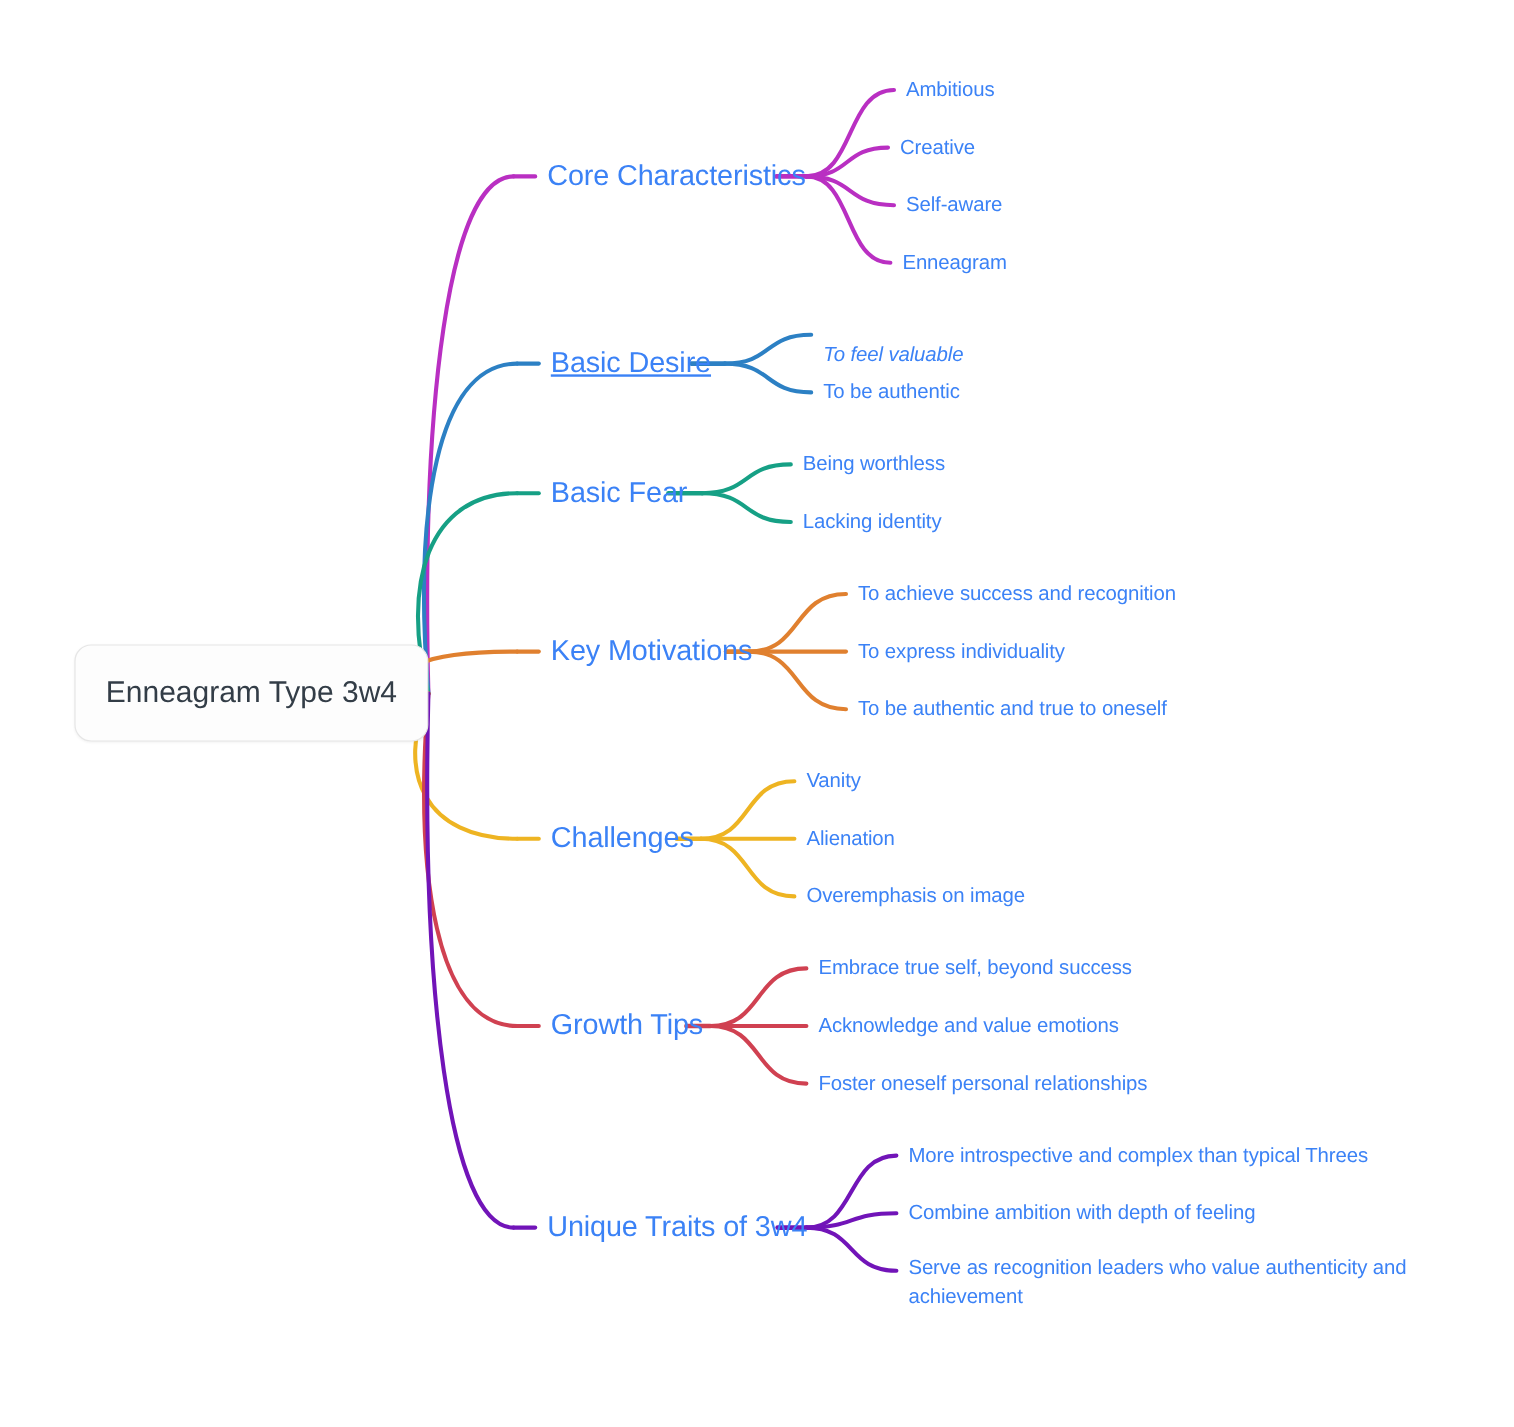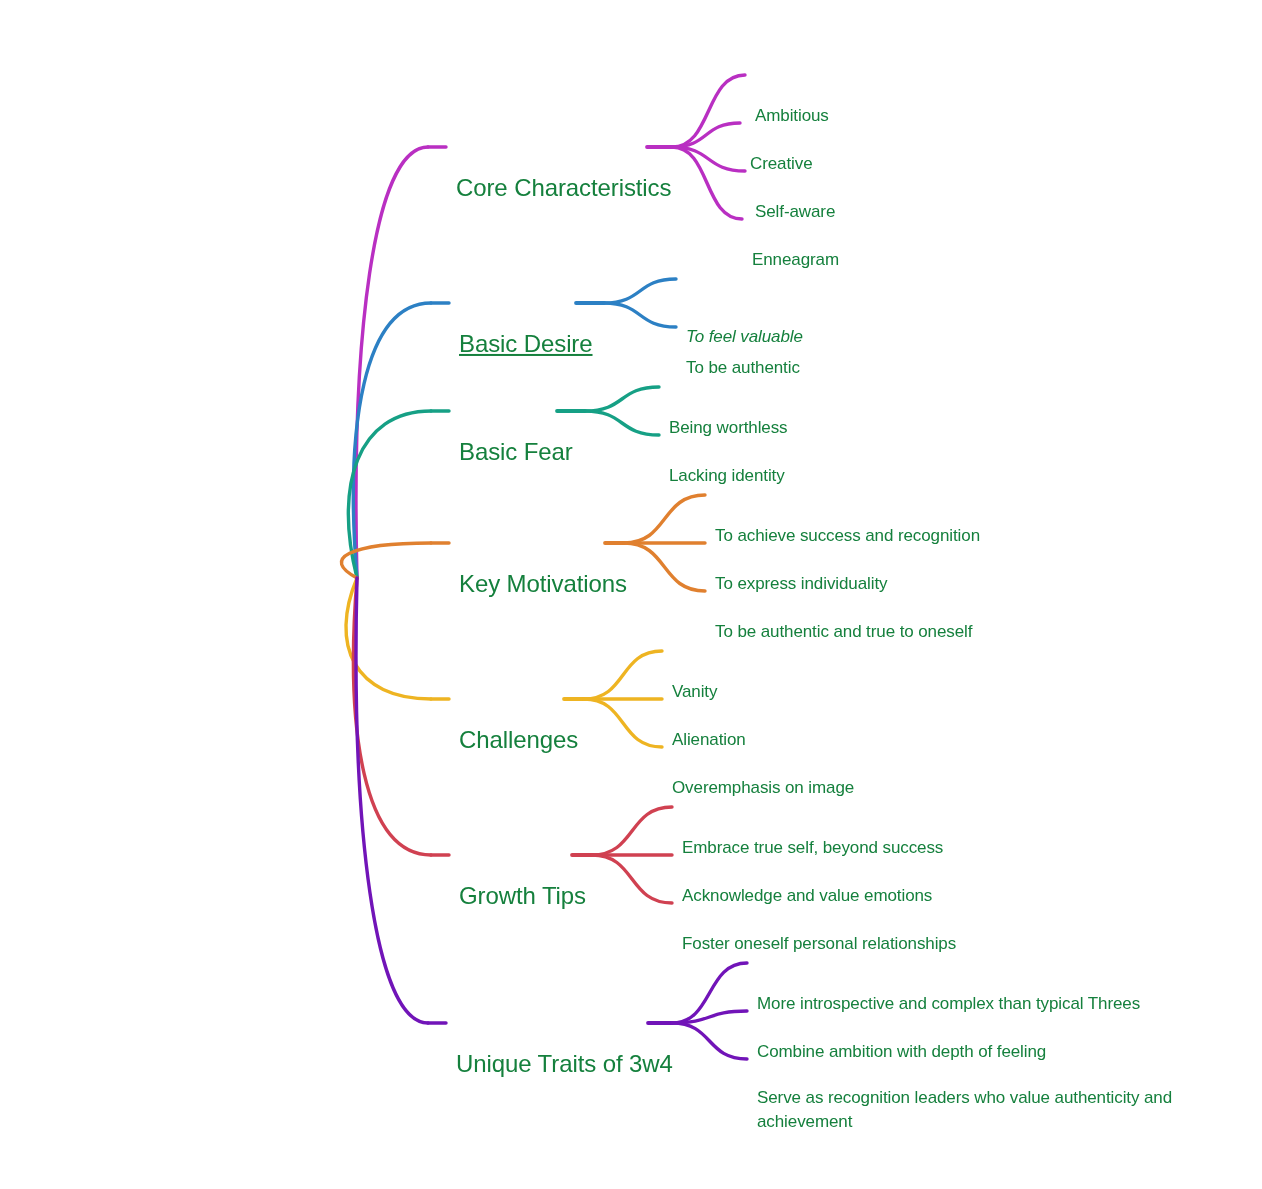--- a/index.html
+++ b/index.html
@@ -24,25 +24,24 @@
   svg#links {
     position: absolute;
     left: 0;
     top: 0;
     width: 1262px;
     height: 1189px;
     pointer-events: none;
   }
   .node-label {
     position: absolute;
-    color: #15803d;
+    color: #3b82f6;
     white-space: nowrap;
     line-height: 1.42;
     letter-spacing: -0.1px;
-    margin-top: 41px;
   }
   .branch-label {
     font-size: 24px;
     transform: translateY(-50%);
   }
   .leaf-label {
     font-size: 17px;
     transform: translateY(-50%);
   }
   .leaf-label.wrap {
@@ -114,20 +113,23 @@
       <path d="M 592 855 C 636 855, 628 855, 672 855" fill="none" stroke="#d04151" stroke-width="3.4" stroke-linecap="round"></path>
       <path d="M 592 855 C 636 855, 628 903, 672 903" fill="none" stroke="#d04151" stroke-width="3.4" stroke-linecap="round"></path>
       <path d="M 357 578 C 351 822.75, 373.7 1023, 428 1023" fill="none" stroke="#7114b8" stroke-width="3.4" stroke-linecap="round"></path>
       <path d="M 428 1023 L 446 1023" fill="none" stroke="#7114b8" stroke-width="3.4" stroke-linecap="round"></path>
       <path d="M 648 1023 L 672 1023" fill="none" stroke="#7114b8" stroke-width="3.8" stroke-linecap="round"></path>
       <path d="M 672 1023 C 713.25 1023, 705.75 963, 747 963" fill="none" stroke="#7114b8" stroke-width="3.4" stroke-linecap="round"></path>
       <path d="M 672 1023 C 713.25 1023, 705.75 1011, 747 1011" fill="none" stroke="#7114b8" stroke-width="3.4" stroke-linecap="round"></path>
       <path d="M 672 1023 C 713.25 1023, 705.75 1059, 747 1059" fill="none" stroke="#7114b8" stroke-width="3.4" stroke-linecap="round"></path>
     </svg>
 
+  <div id="root-node">
+    <span class="root-text">Enneagram Type 3w4</span>
+  </div>
 
   <div id="labels">
       <div class="node-label branch-label" style="left: 456px; top: 147px;">Core Characteristics</div>
       <div class="node-label leaf-label" style="left: 755px; top: 75px;">Ambitious</div>
       <div class="node-label leaf-label" style="left: 750px; top: 123px;">Creative</div>
       <div class="node-label leaf-label" style="left: 755px; top: 171px;">Self-aware</div>
       <div class="node-label leaf-label" style="left: 752px; top: 219px;">Enneagram</div>
       <div class="node-label branch-label" style="left: 459px; top: 303px; text-decoration: underline;">Basic Desire</div>
       <div class="node-label leaf-label" style="left: 686px; top: 296px; font-style: italic;">To feel valuable</div>
       <div class="node-label leaf-label" style="left: 686px; top: 327px;">To be authentic</div>

